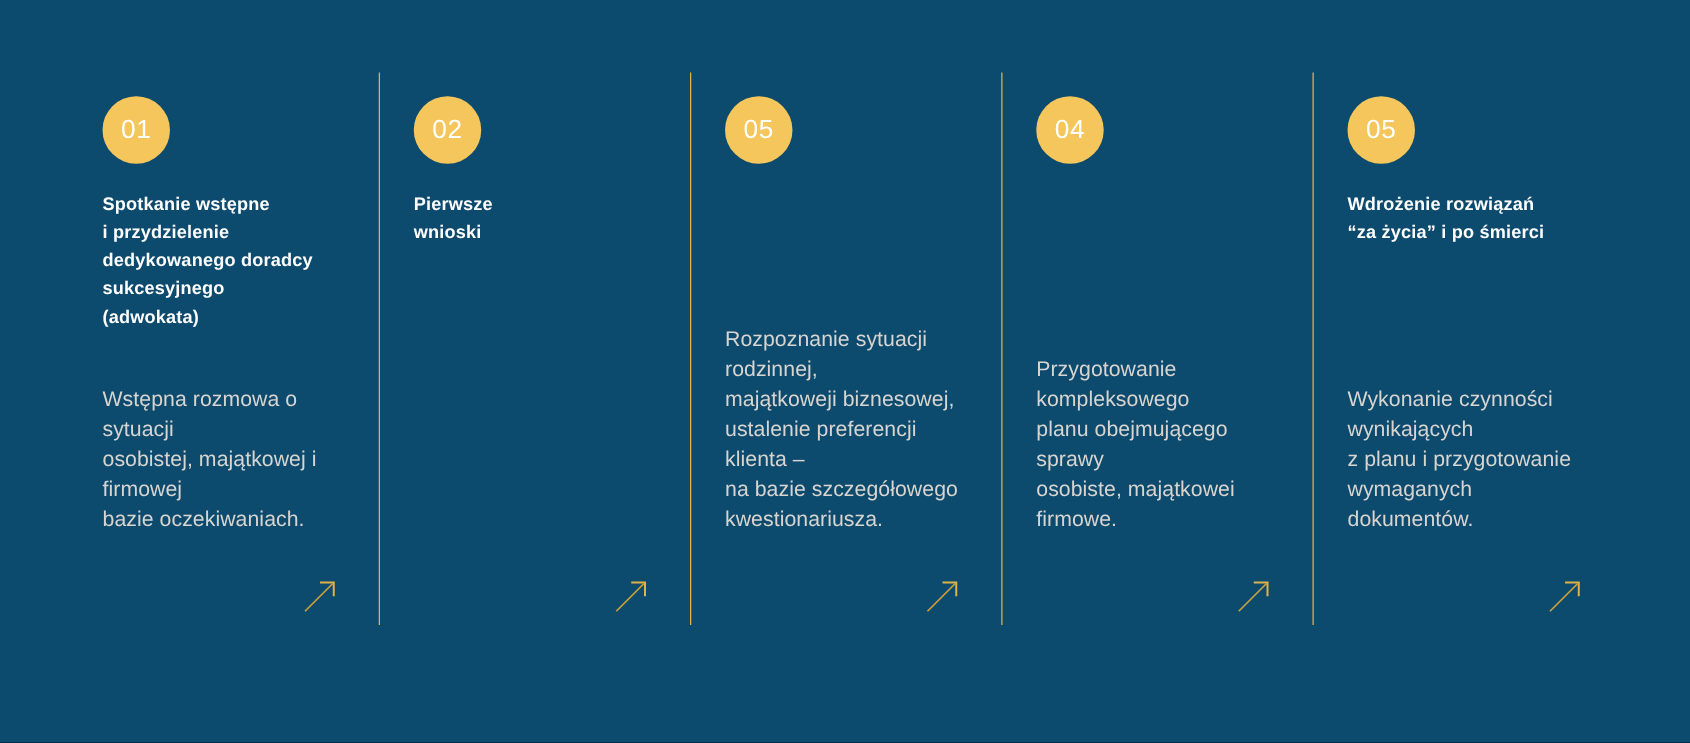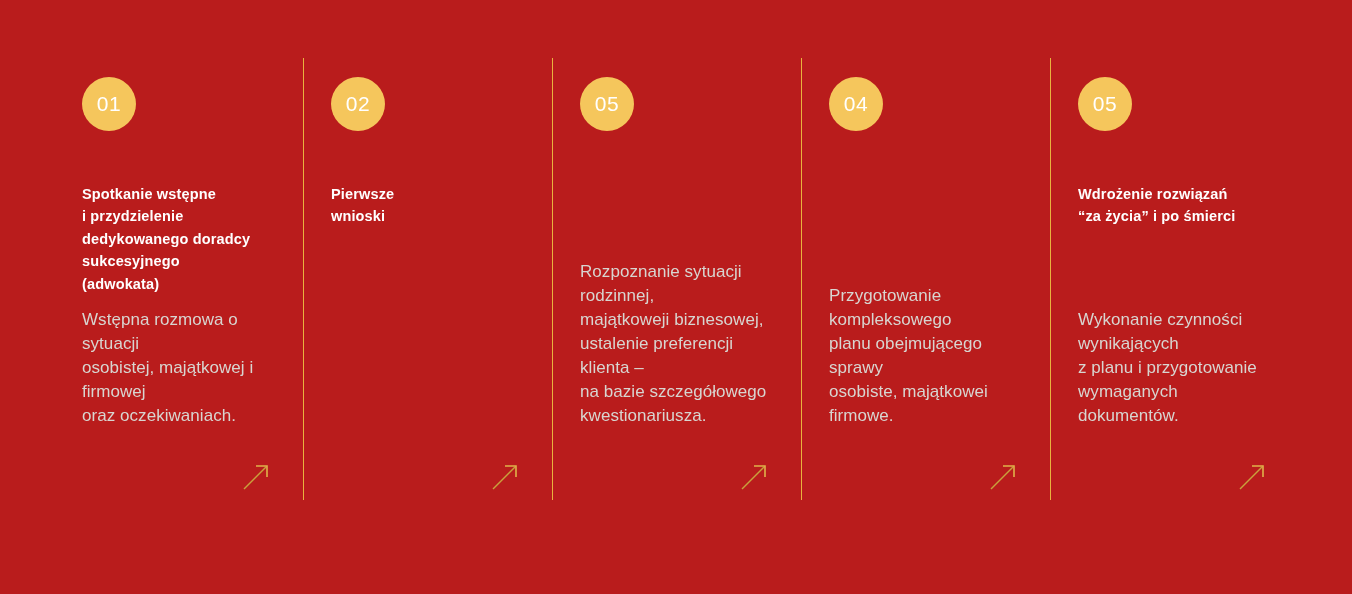--- a/index.html
+++ b/index.html
@@ -14,21 +14,21 @@
     height: 594px;
     overflow: hidden;
     font-family: "Liberation Sans", "DejaVu Sans", sans-serif;
     -webkit-font-smoothing: antialiased;
   }
 
   .stage {
     position: relative;
     width: 1352px;
     height: 594px;
-    background: #b91c1c;
+    background: #0c4a6e;
   }
 
   .steps {
     position: absolute;
     left: 54px;
     top: 58px;
     width: 1250px;
     height: 442px;
     display: flex;
     flex-direction: row;
@@ -65,21 +65,21 @@
     align-items: center;
     justify-content: center;
     font-size: 21px;
     font-weight: 400;
     letter-spacing: 0.5px;
     margin-top: 19px;
     flex: 0 0 auto;
   }
 
   .step-title {
-    margin-top: 52px;
+    margin-top: 22px;
     color: #ffffff;
     font-size: 14.5px;
     font-weight: bold;
     line-height: 22.4px;
     letter-spacing: 0.15px;
     white-space: pre-line;
     flex: 0 0 auto;
   }
 
   .title-spacer {
@@ -129,21 +129,21 @@
     <div class="step">
       <div class="badge">01</div>
       <div class="step-title">Spotkanie wstępne
 i przydzielenie
 dedykowanego doradcy
 sukcesyjnego
 (adwokata)</div>
       <div class="title-spacer"></div>
       <div class="step-body">Wstępna rozmowa o sytuacji
 osobistej, majątkowej i firmowej
-oraz oczekiwaniach.</div>
+bazie oczekiwaniach.</div>
       <div class="body-spacer"></div>
       <div class="arrow-row">
         <span class="arrow-icon">
           <svg viewBox="0 0 30 30" width="30" height="30" aria-hidden="true">
             <line x1="3" y1="27" x2="25" y2="5" stroke="#c9a13c" stroke-width="1.4"></line>
             <polyline points="15,4 26,4 26,15" fill="none" stroke="#e0b24a" stroke-width="1.6"></polyline>
           </svg>
         </span>
       </div>
     </div>

